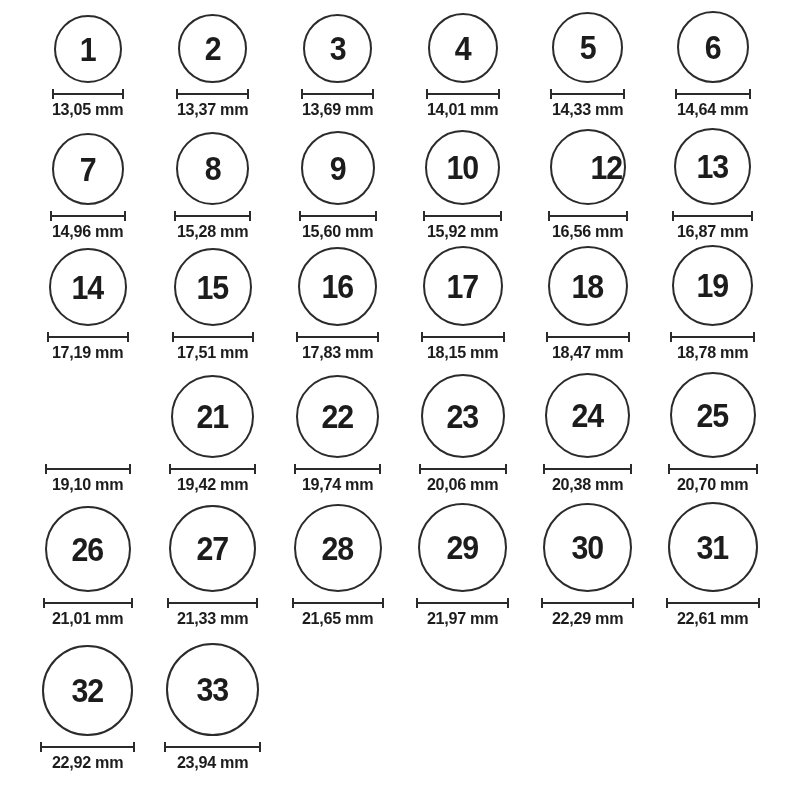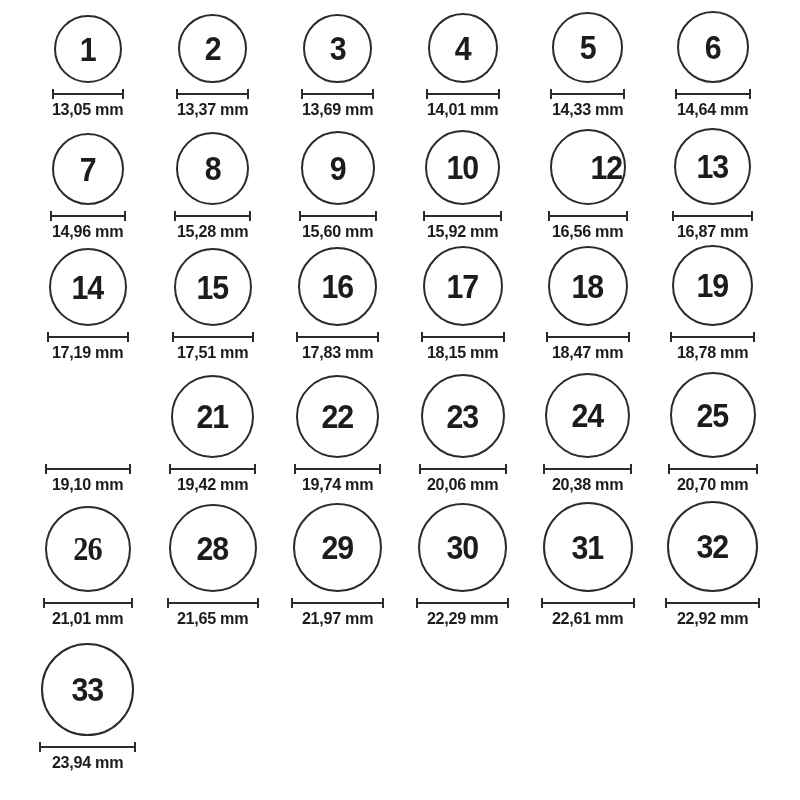--- a/index.html
+++ b/index.html
@@ -261,27 +261,34 @@
 
   <div class="ring-cell">
     <div class="ring-circle" style="width: 86px; height: 86px;">
       <span class="ring-number">25</span>
     </div>
     <div class="dim-line" style="width: 90px;"></div>
     <div class="diameter-label">20,70 mm</div>
   </div>
 
   <div class="ring-cell">
-    <div class="ring-circle" style="width: 86px; height: 86px; font-family: Liberation Serif, serif;">
+    <div class="ring-circle" style="width: 86px; height: 86px;">
       <span class="ring-number">26</span>
     </div>
     <div class="dim-line" style="width: 90px;"></div>
     <div class="diameter-label">21,01 mm</div>
   </div>
 
+  <div class="ring-cell">
+    <div class="ring-circle" style="width: 87px; height: 87px;">
+      <span class="ring-number">27</span>
+    </div>
+    <div class="dim-line" style="width: 91px;"></div>
+    <div class="diameter-label">21,33 mm</div>
+  </div>
 
   <div class="ring-cell">
     <div class="ring-circle" style="width: 88px; height: 88px; justify-content: center;">
       <span class="ring-number">28</span>
     </div>
     <div class="dim-line" style="width: 92px;"></div>
     <div class="diameter-label">21,65 mm</div>
   </div>
 
   <div class="ring-cell">

